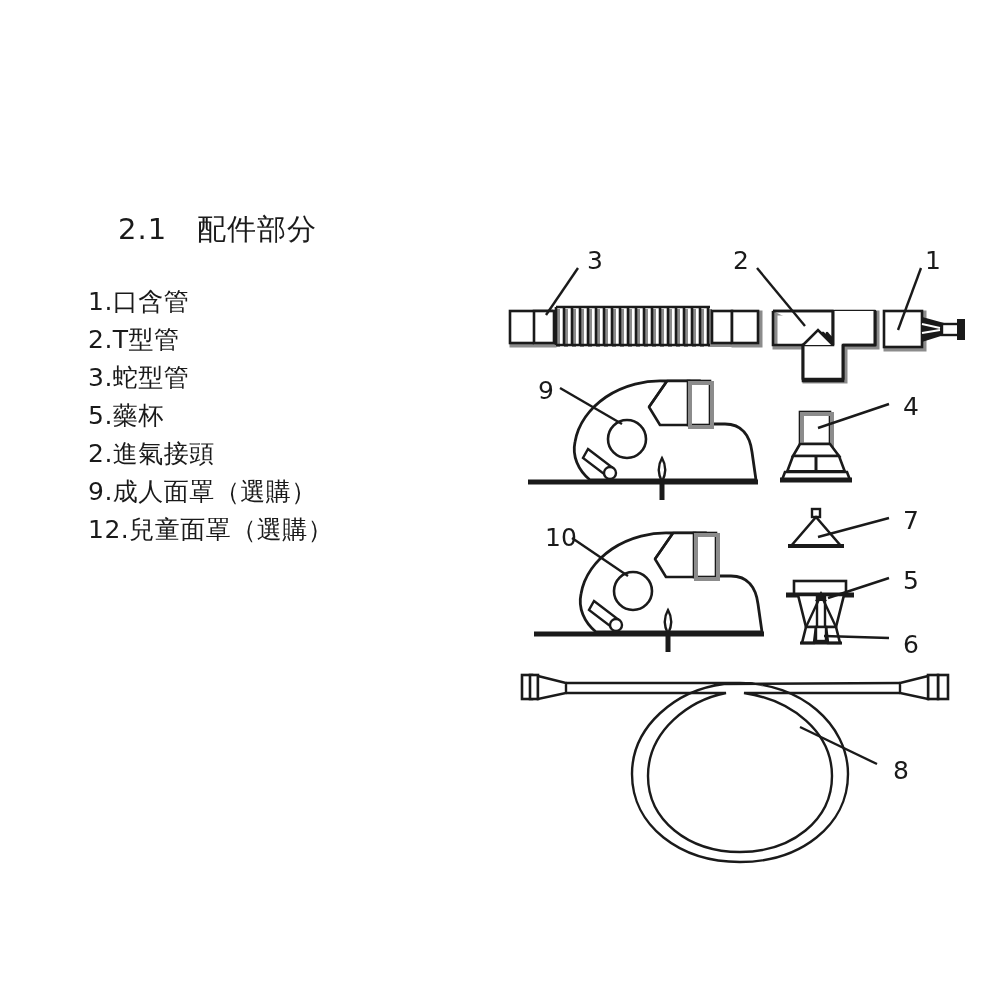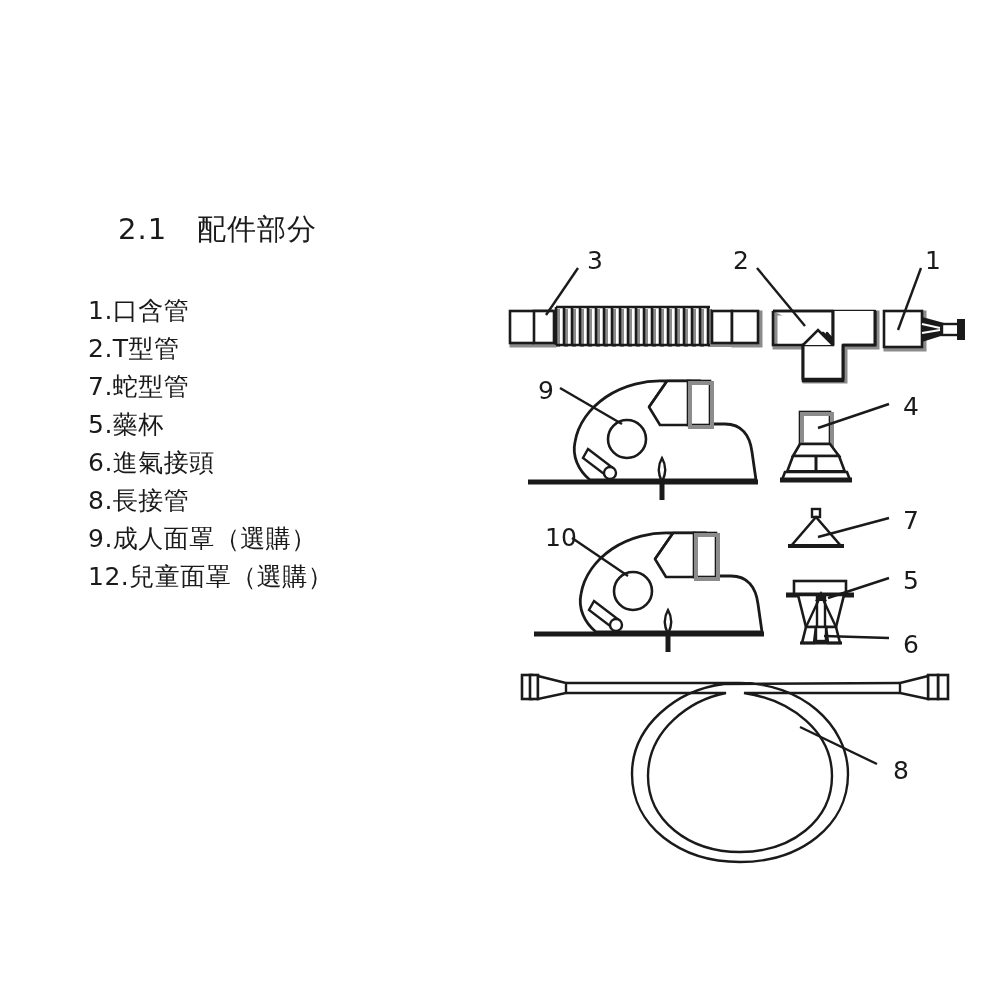--- a/index.html
+++ b/index.html
@@ -21,21 +21,21 @@
     left: 118px;
     top: 210px;
     font-size: 29px;
     letter-spacing: 1px;
     white-space: pre;
     color: #1a1a1a;
   }
   #parts-list {
     position: absolute;
     left: 88px;
-    top: 292px;
+    top: 283px;
     width: 380px;
   }
   .part-line {
     font-size: 25px;
     line-height: 38px;
     white-space: pre;
     color: #1a1a1a;
     letter-spacing: 0.5px;
   }
   #figure-area {
@@ -55,24 +55,23 @@
 </head>
 <body>
 
 <div id="page">
 
   <div id="section-title">2.1　配件部分</div>
 
   <div id="parts-list">
     <div class="part-line">1.口含管</div>
     <div class="part-line">2.T型管</div>
-    <div class="part-line">7.蛇型管</div>
+    <div class="part-line">3.蛇型管</div>
     <div class="part-line">5.藥杯</div>
-    <div class="part-line">6.進氣接頭</div>
-    <div class="part-line">8.長接管</div>
+    <div class="part-line">2.進氣接頭</div>
     <div class="part-line">9.成人面罩（選購）</div>
     <div class="part-line">12.兒童面罩（選購）</div>
   </div>
 
   <svg id="figure-area" viewBox="0 0 1000 1000" width="1000" height="1000">
 
     <g>
 
       <rect x="512" y="313" width="42" height="32" fill="none" stroke="#8c8c8c" stroke-width="5"></rect>
       <rect x="510" y="311" width="42" height="32" fill="#ffffff" stroke="#1a1a1a" stroke-width="2.6"></rect>

